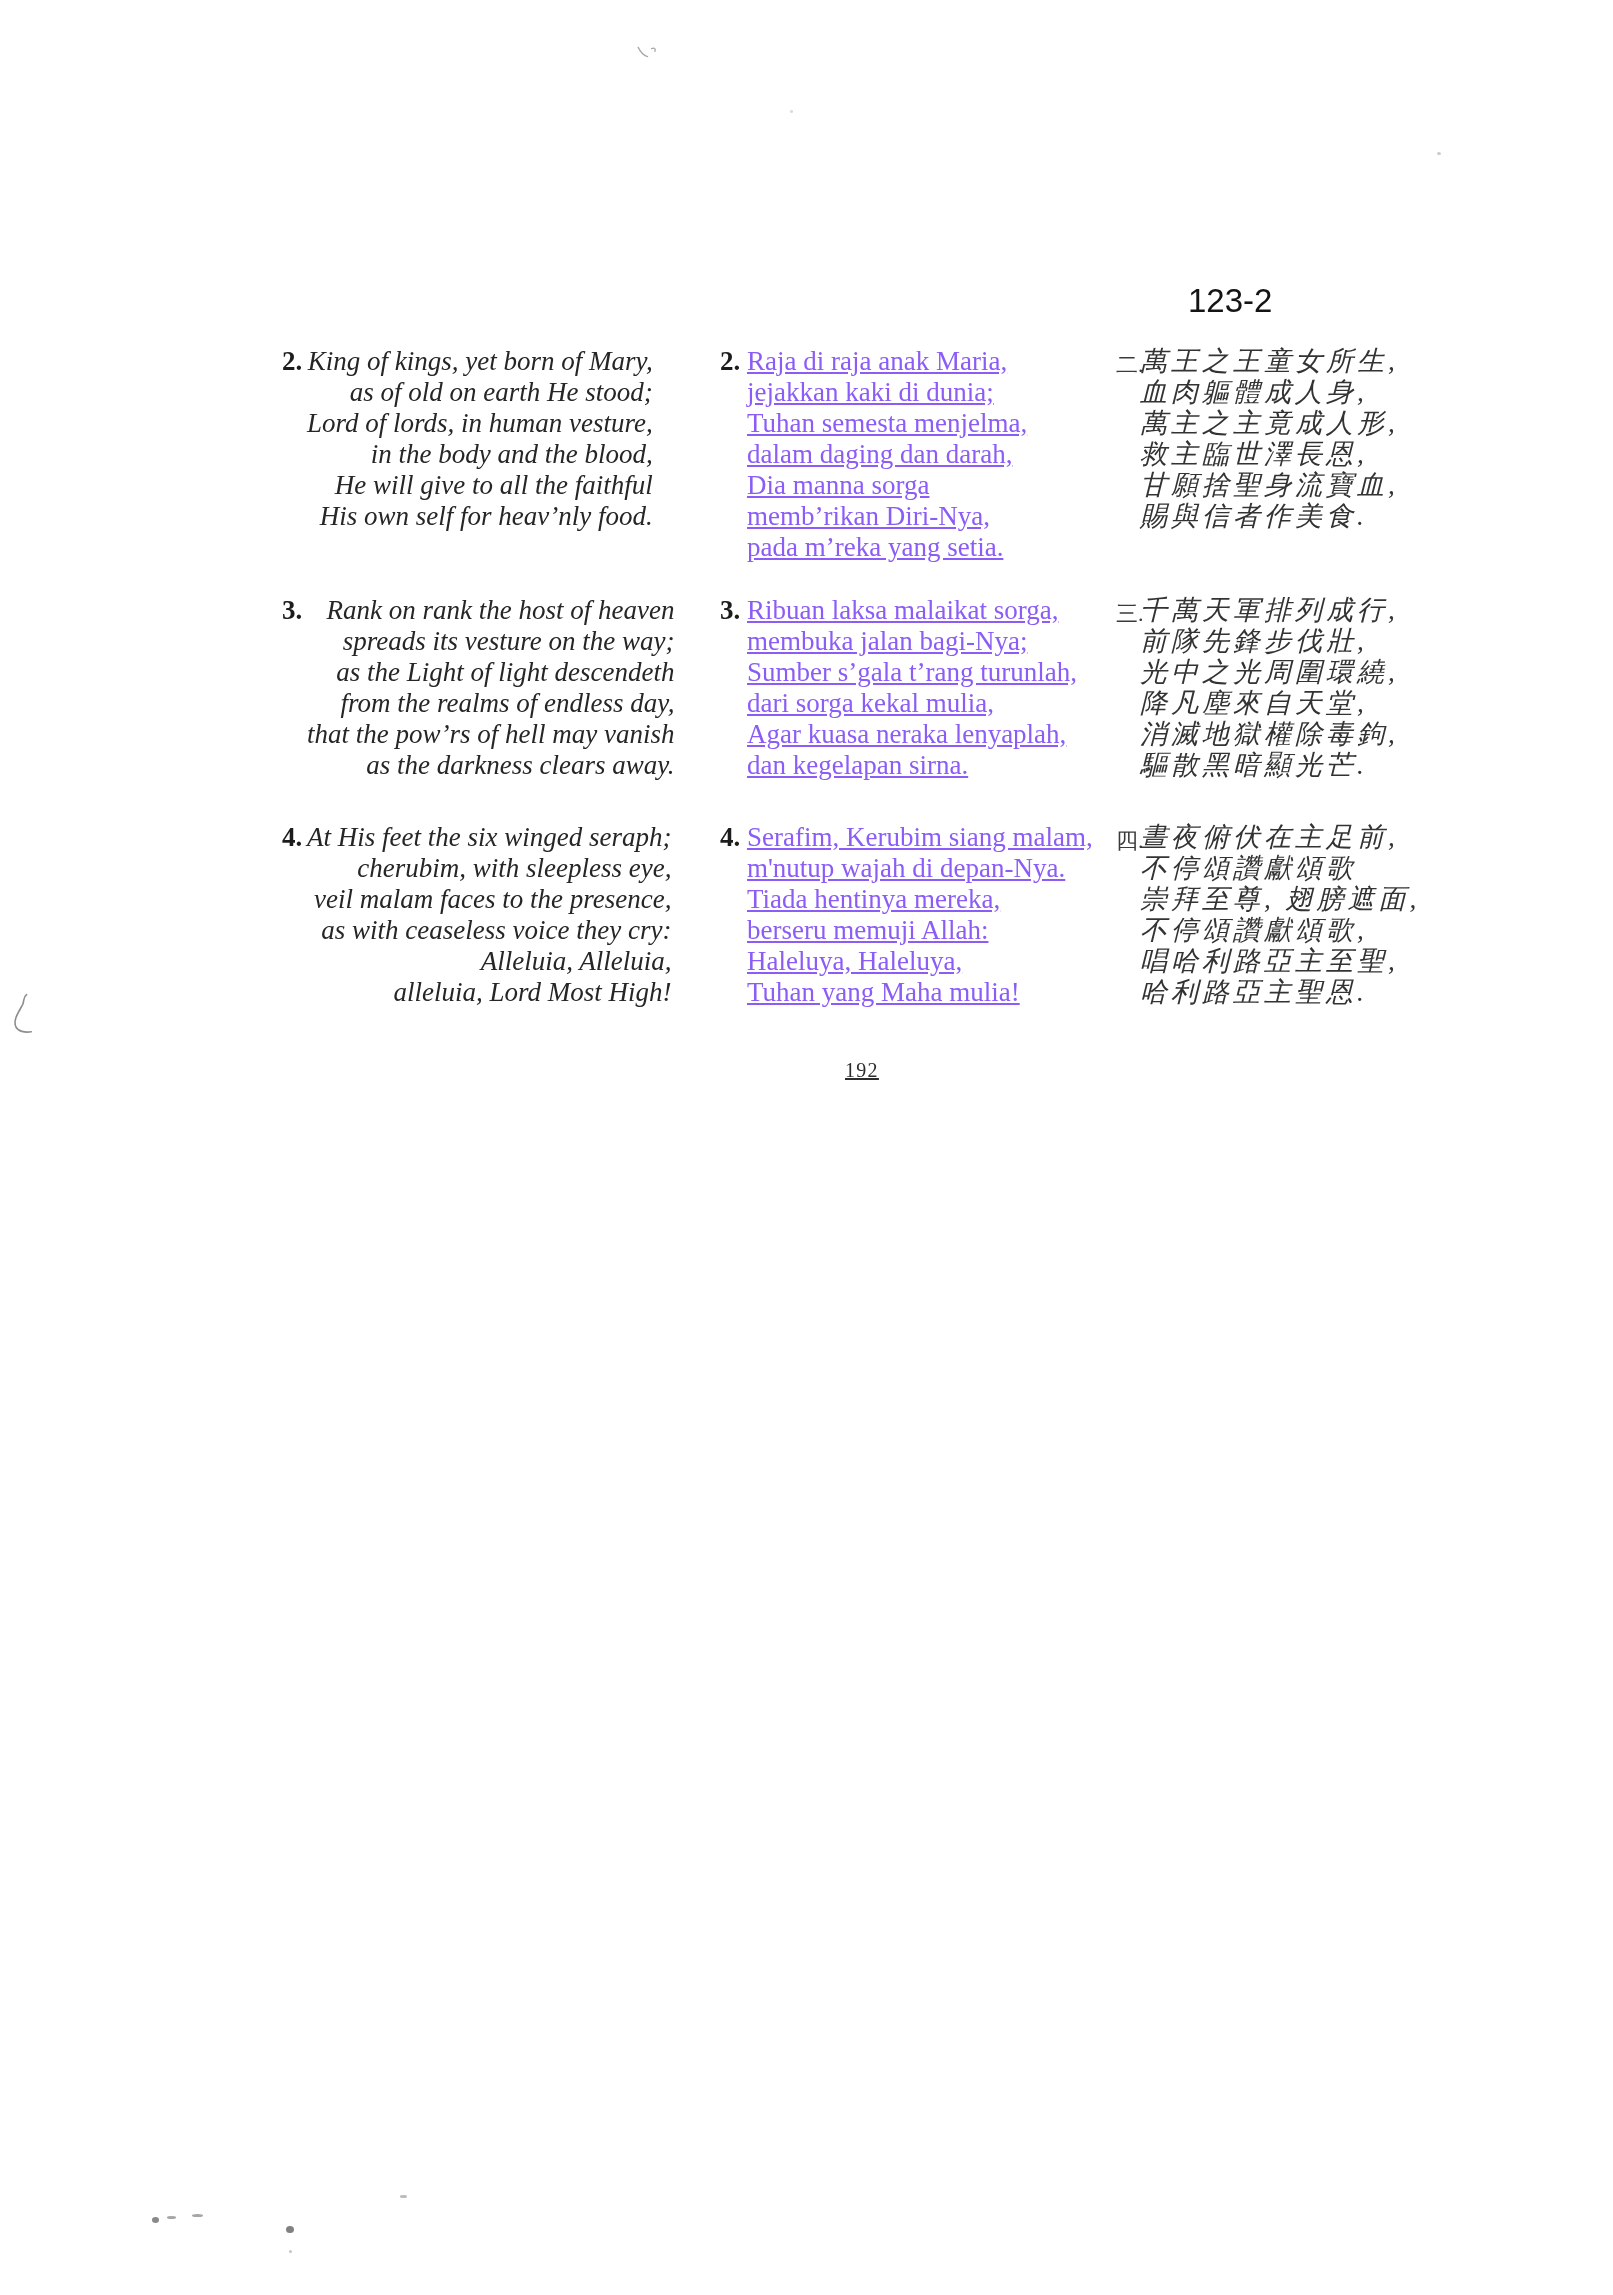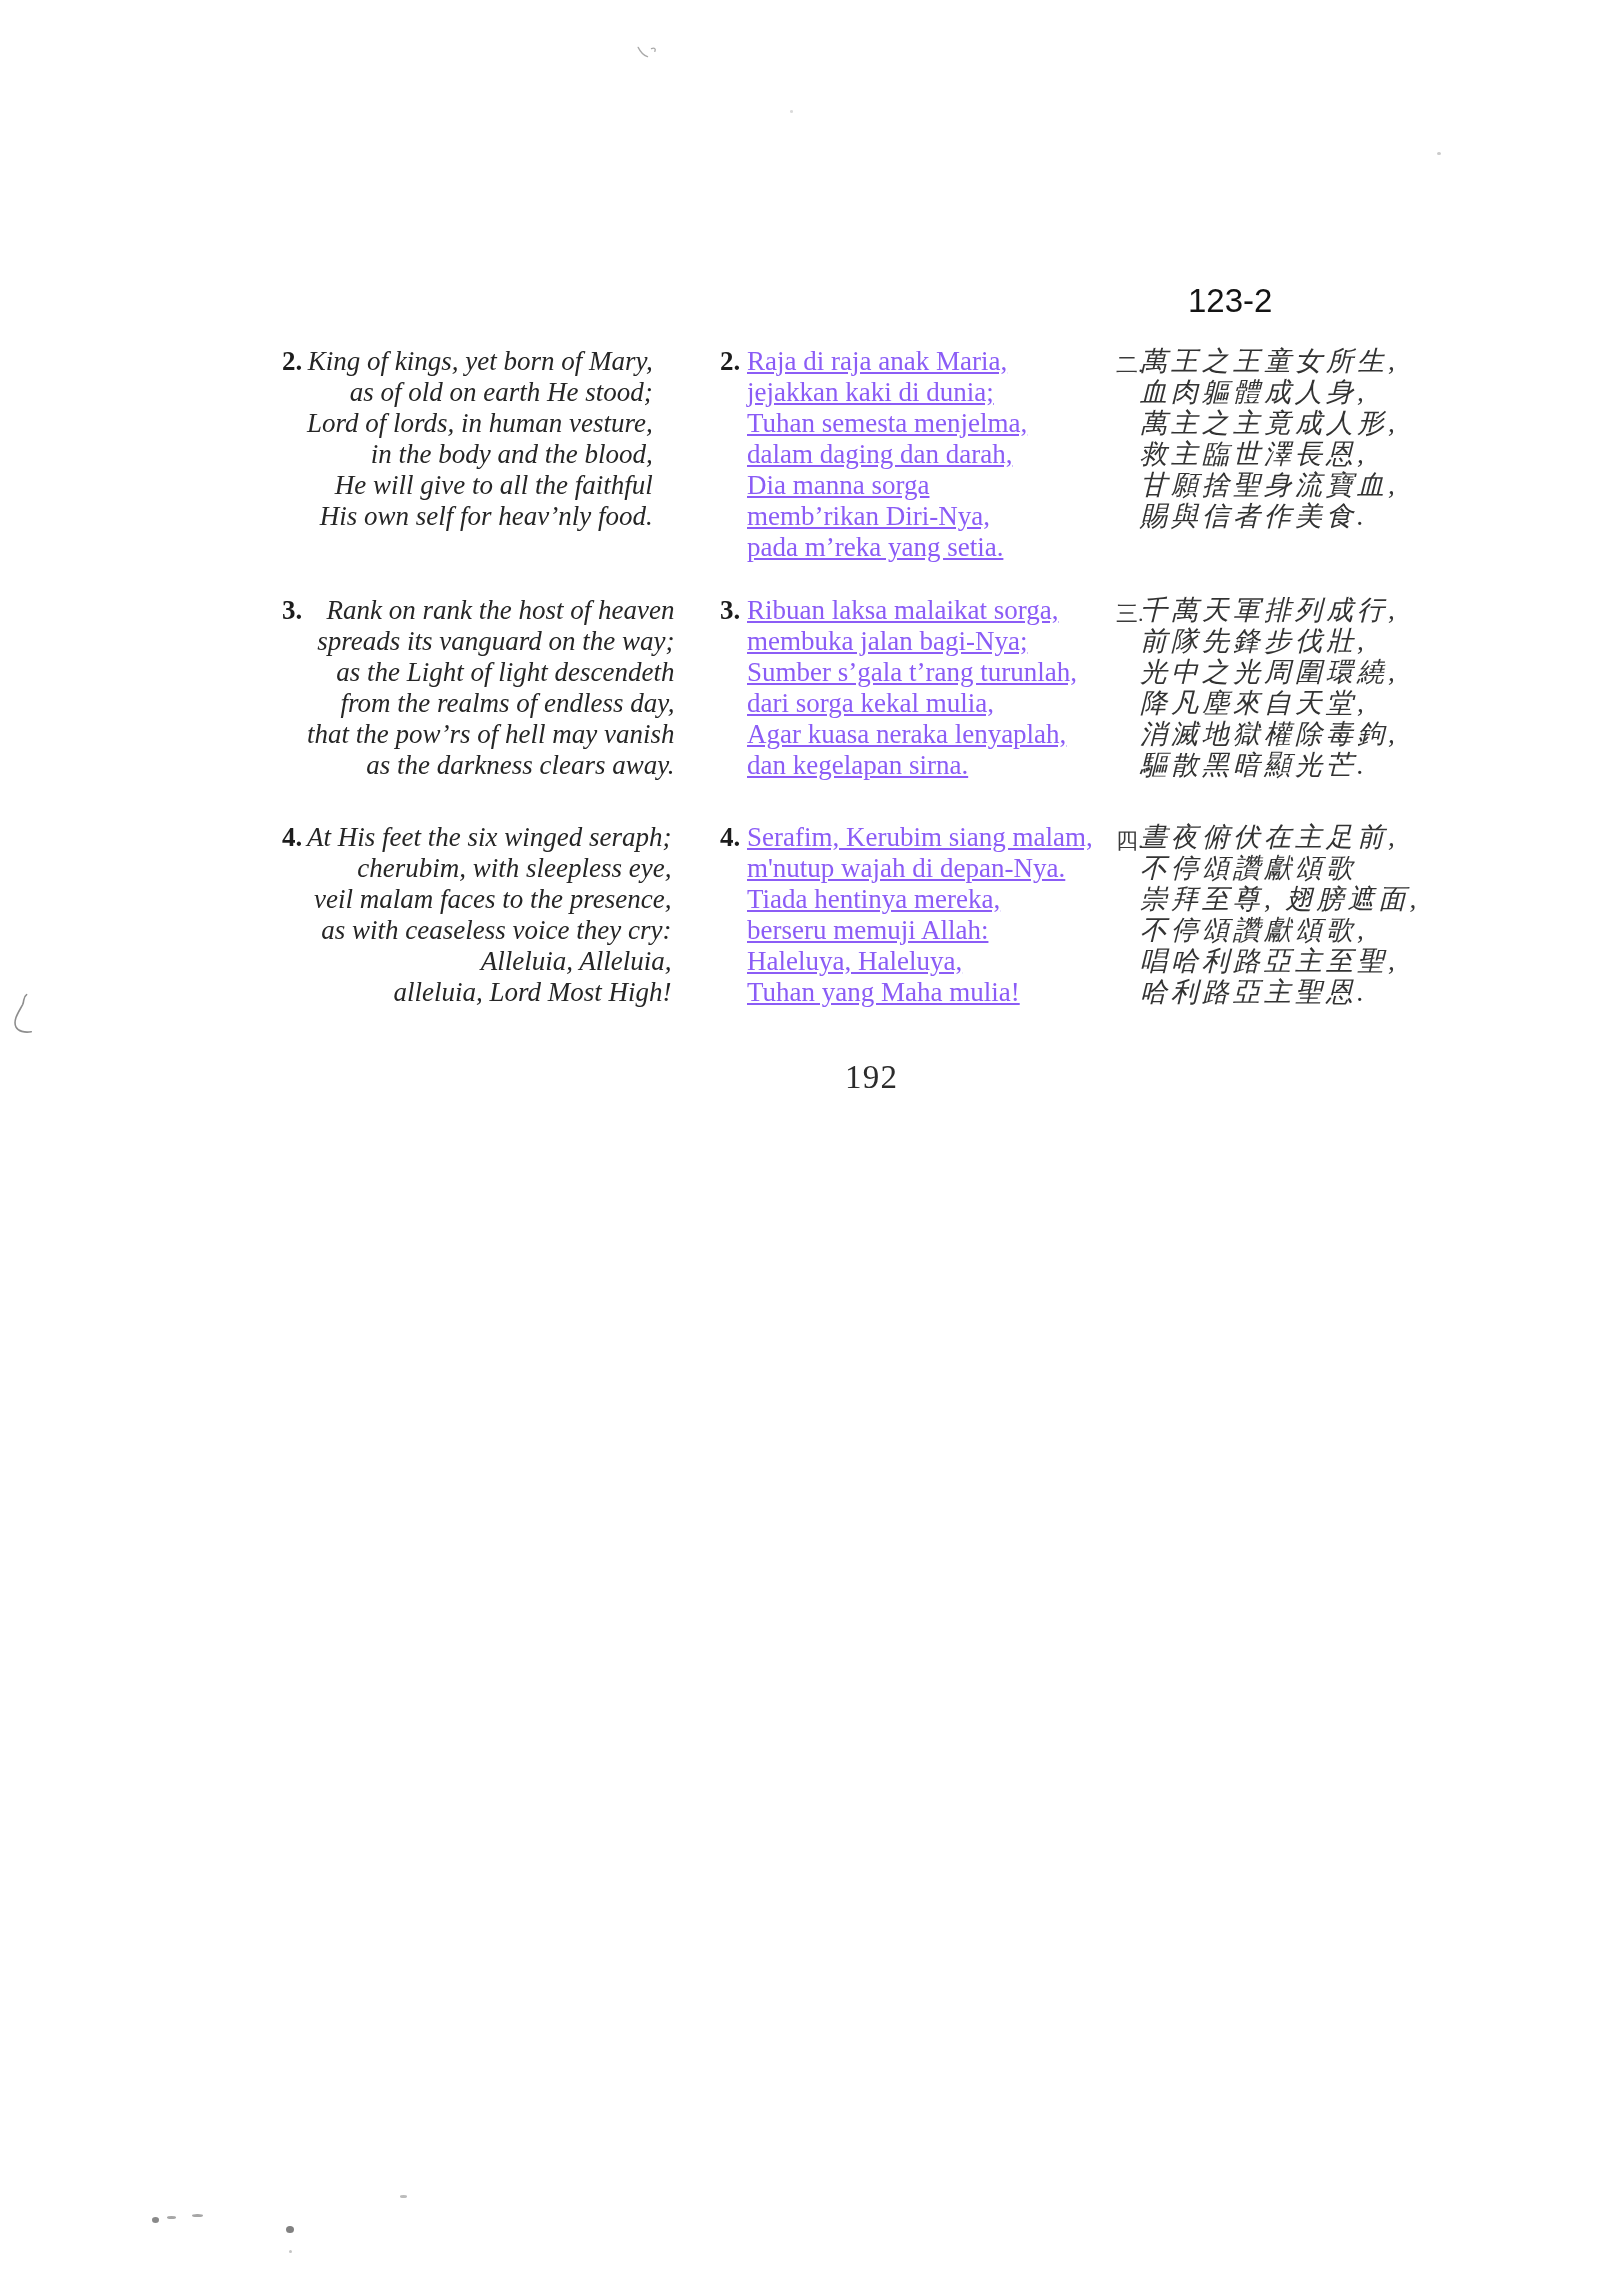--- a/index.html
+++ b/index.html
@@ -41,21 +41,21 @@
   .zh { left: 1140px; }
   .zh .num { left: -24px; font-weight: 400; font-size: 22px; top: 4px; color: #3a3a3a; }
   .zh .line { letter-spacing: 4px; color: #333333; font-style: italic; }
 
   .row-2 { top: 305px; }
   .row-3 { top: 554px; }
   .row-4 { top: 781px; }
 
   .page-no {
     position: absolute; left: 845px; top: 1018px;
-    font-size: 33px; color: #2c2c2c; letter-spacing: 1.3px;
+    font-size: 20px; color: #2c2c2c; letter-spacing: 1.3px; text-decoration: underline;
   }
 
   .mark { position: absolute; }
   .speck { position: absolute; background: #6b6b6b; border-radius: 50%; }
 </style>
 </head>
 <body>
 
 <div class="page">
 
@@ -88,21 +88,21 @@
     <div class="line">血肉軀體成人身,</div>
     <div class="line">萬主之主竟成人形,</div>
     <div class="line">救主臨世澤長恩,</div>
     <div class="line">甘願捨聖身流寶血,</div>
     <div class="line">賜與信者作美食.</div>
   </div>
 
   <div class="verse en row-3">
     <span class="num">3.</span>
     <div class="line">Rank on rank the host of heaven</div>
-    <div class="line">spreads its vanguard on the way;</div>
+    <div class="line">spreads its vesture on the way;</div>
     <div class="line">as the Light of light descendeth</div>
     <div class="line">from the realms of endless day,</div>
     <div class="line">that the pow’rs of hell may vanish</div>
     <div class="line">as the darkness clears away.</div>
   </div>
 
   <div class="verse id row-3">
     <span class="num">3.</span>
     <div class="line">Ribuan laksa malaikat sorga,</div>
     <div class="line">membuka jalan bagi-Nya;</div>

